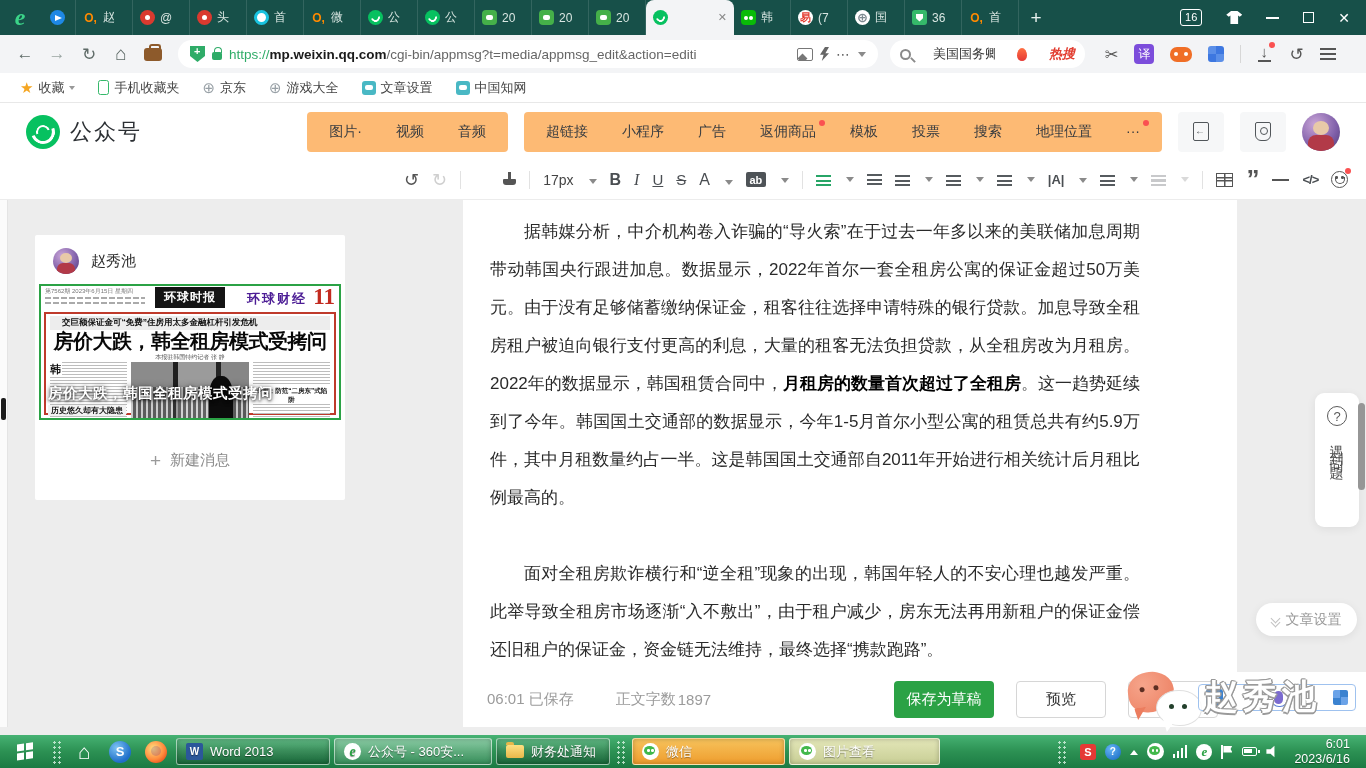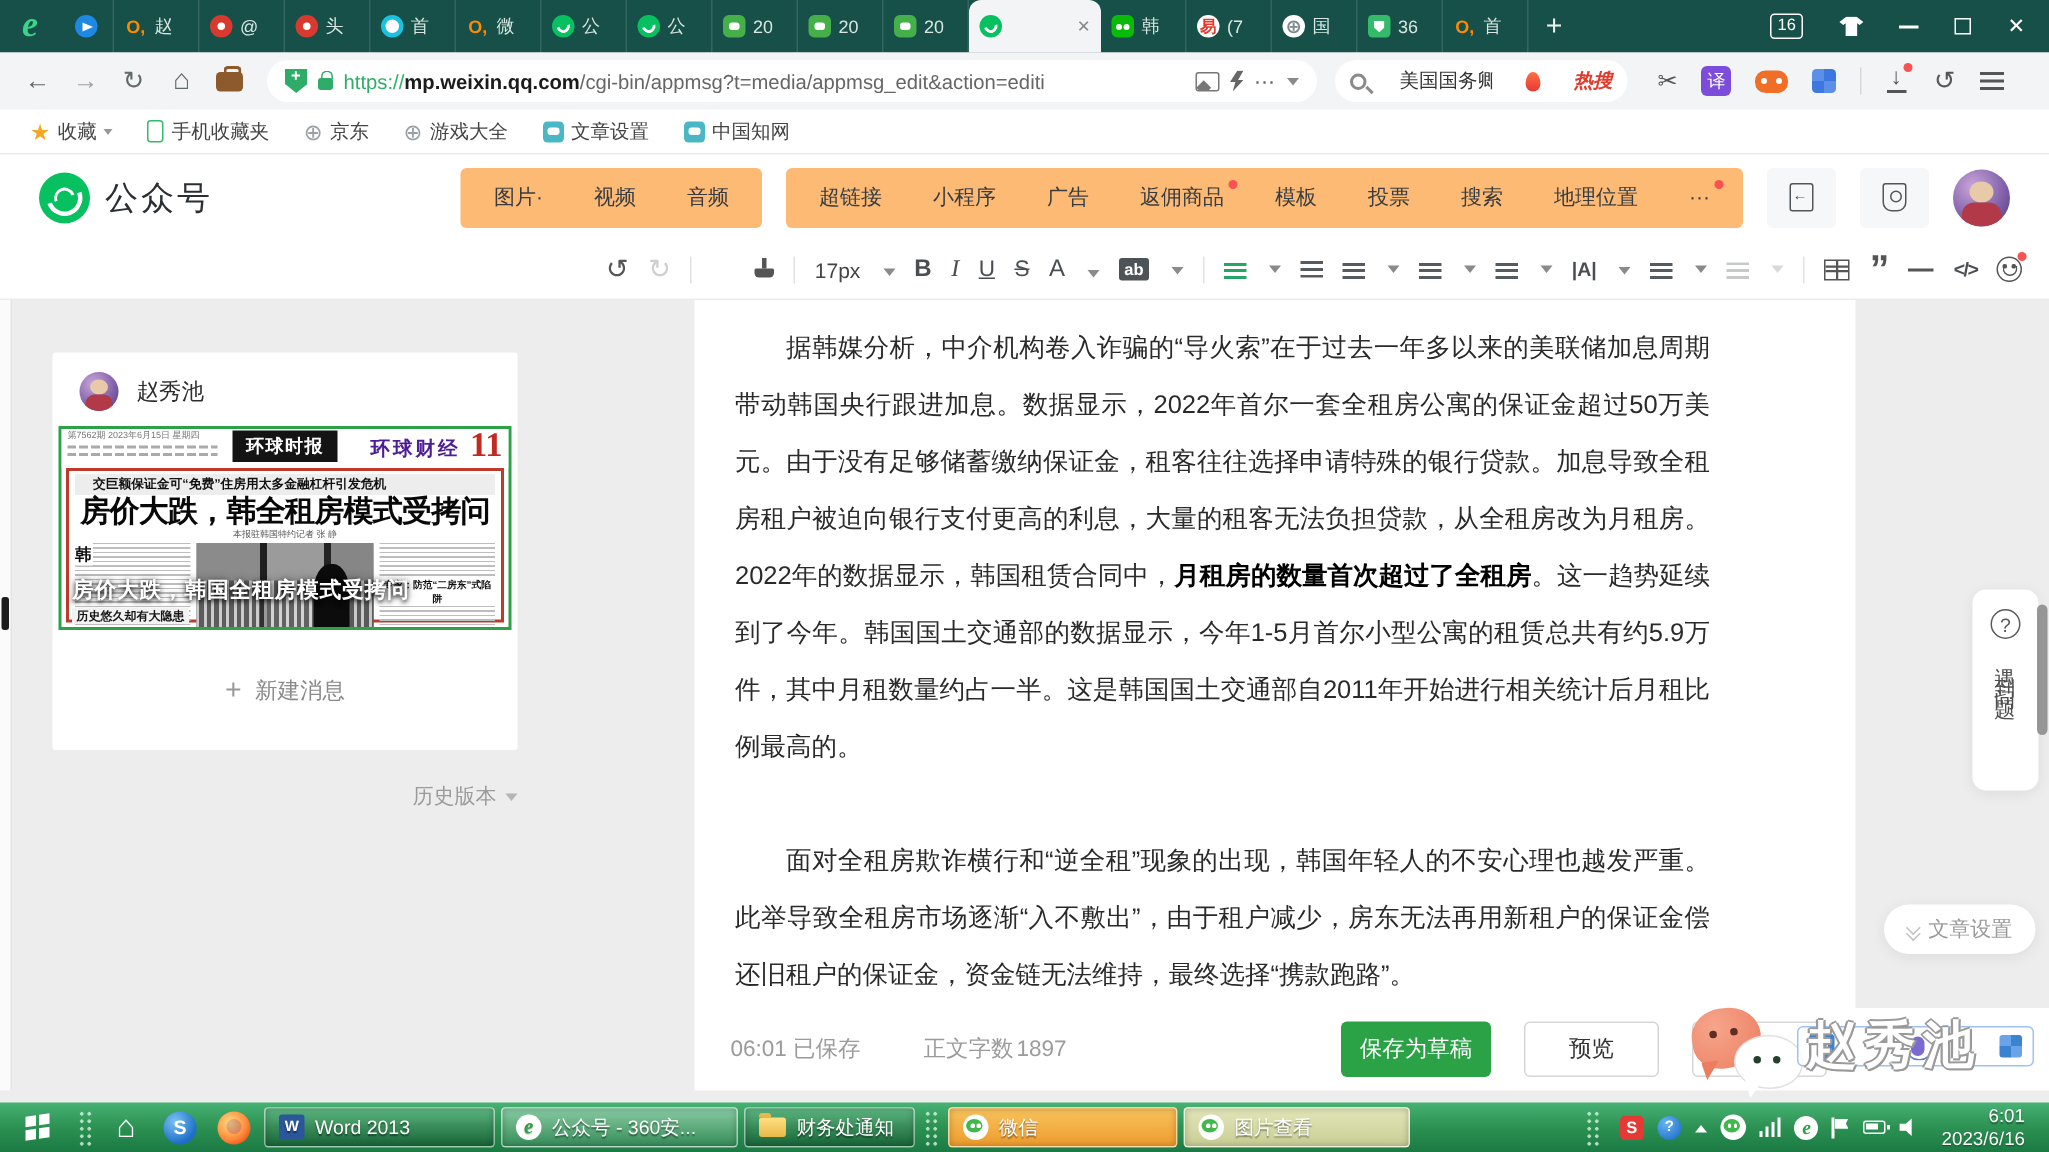--- a/index.html
+++ b/index.html
@@ -563,24 +563,20 @@
           </div>
         </div>
         <span class="np-overlay">房价大跌，韩国全租房模式受拷问</span>
         <span class="np-sub1">历史悠久却有大隐患</span>
       </div>
       <div class="newmsg">
         <span class="plus"></span>
         <span>新建消息</span>
       </div>
     </div>
-    <div class="history">
-      <span>历史版本</span>
-      <span class="hcar"></span>
-    </div>
 
     <div class="page">
       <p><span>据韩媒分析，中介机构卷入诈骗的“导火索”在于过去一年多以来的美联储加息周期带动韩国央行跟进加息。数据显示，2022年首尔一套全租房公寓的保证金超过50万美元。由于没有足够储蓄缴纳保证金，租客往往选择申请特殊的银行贷款。加息导致全租房租户被迫向银行支付更高的利息，大量的租客无法负担贷款，从全租房改为月租房。2022年的数据显示，韩国租赁合同中，</span><b>月租房的数量首次超过了全租房</b><span>。这一趋势延续到了今年。韩国国土交通部的数据显示，今年1-5月首尔小型公寓的租赁总共有约5.9万件，其中月租数量约占一半。这是韩国国土交通部自2011年开始进行相关统计后月租比例最高的。</span></p>
       <p>面对全租房欺诈横行和“逆全租”现象的出现，韩国年轻人的不安心理也越发严重。此举导致全租房市场逐渐“入不敷出”，由于租户减少，房东无法再用新租户的保证金偿还旧租户的保证金，资金链无法维持，最终选择“携款跑路”。</p>
     </div>
 
     <div class="helpPill">
       <span class="qmark"></span>
       <span class="vtext">遇到问题</span>
     </div>

